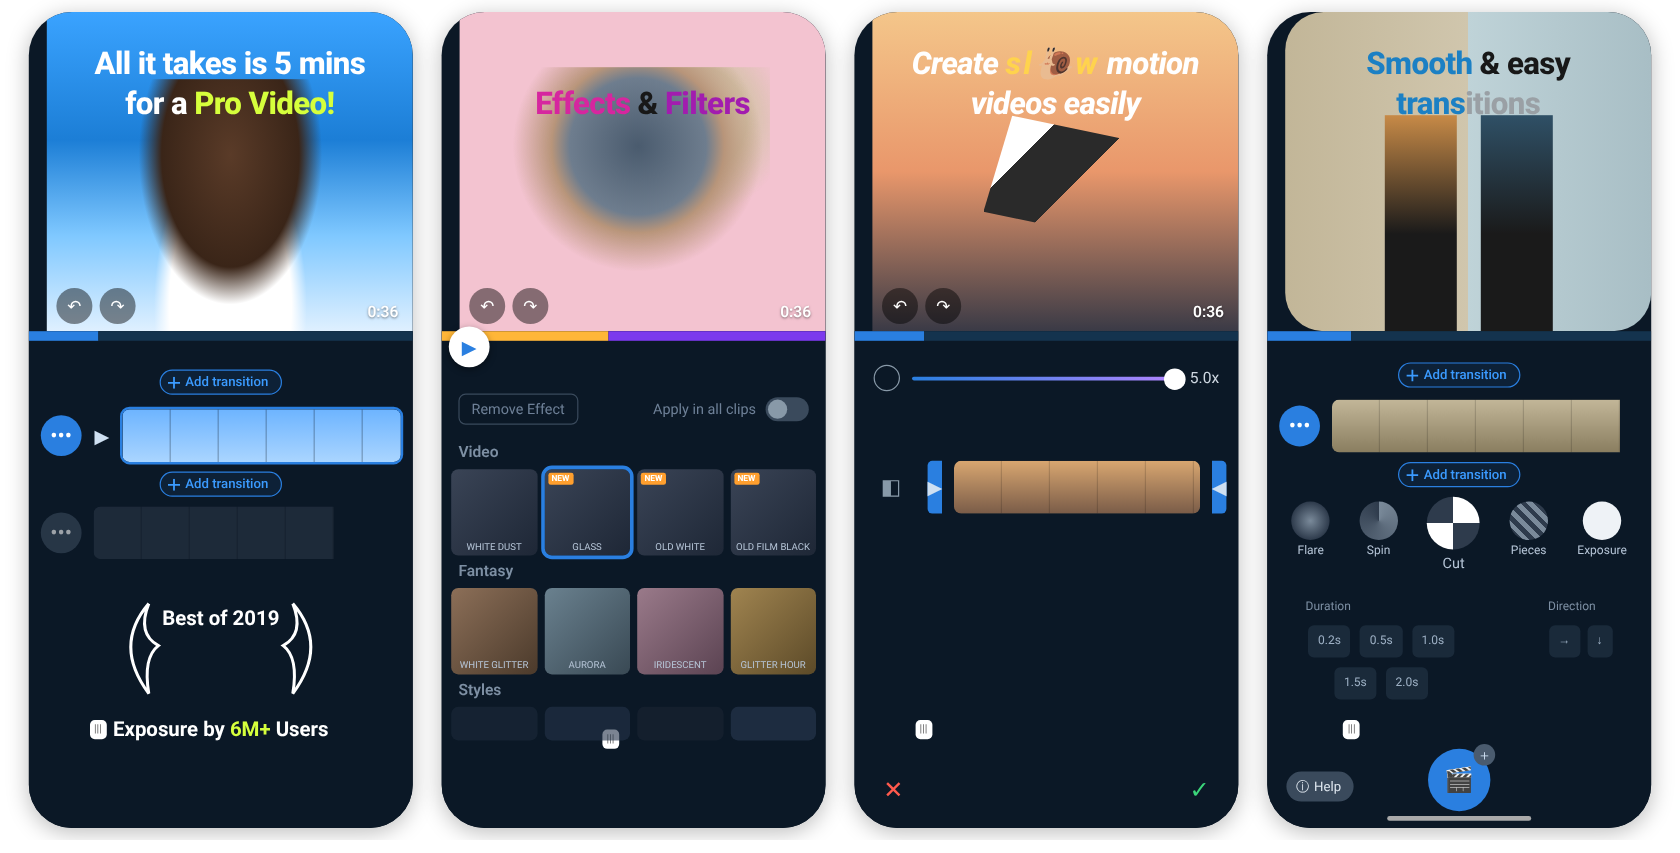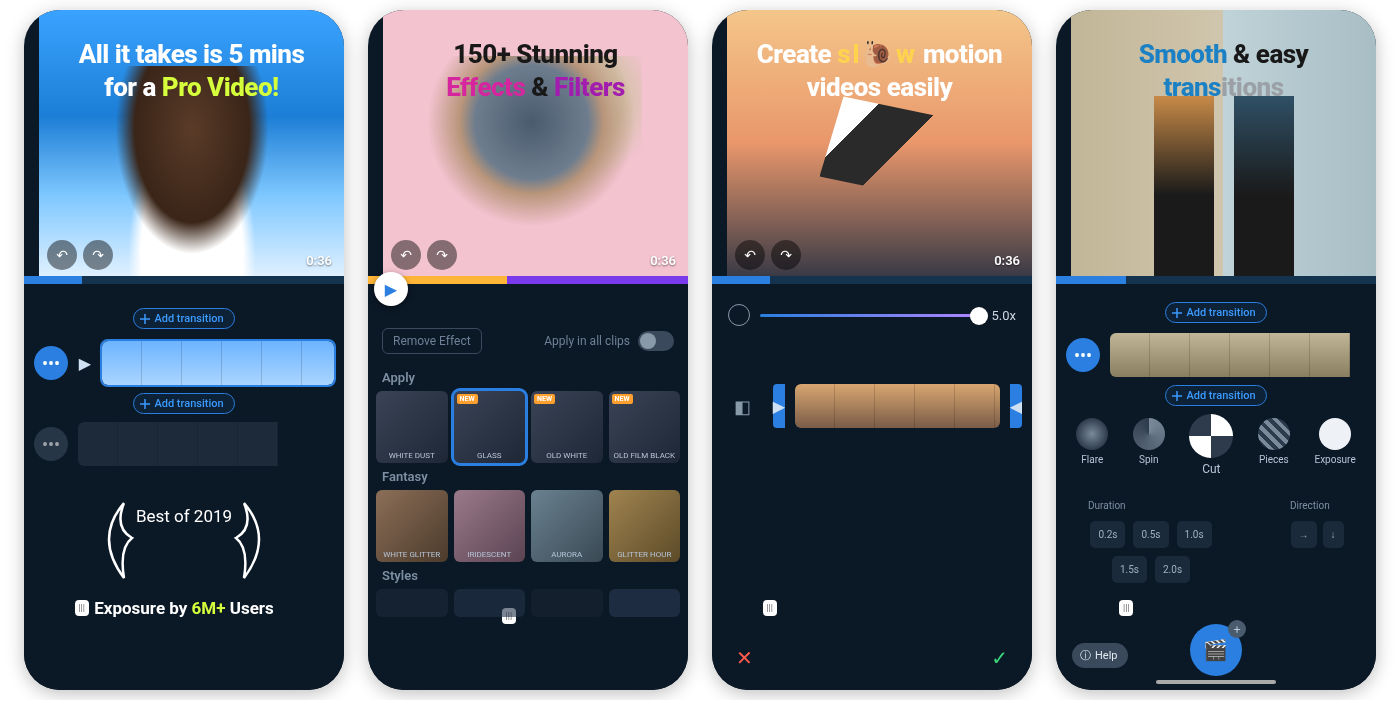--- a/index.html
+++ b/index.html
@@ -41,23 +41,23 @@
     z-index: 5;
   }
   .ph1 .hero { background: linear-gradient(180deg,#3aa3ff 0%, #1c7ed6 40%, #7fc8ff 70%, #dff0ff 100%); }
   .ph1 .headline span.white { color:#fff; }
   .ph1 .headline span.accent { color:#d6ff3c; }
   .ph2 .hero { background: #f3c3d0; }
   .ph2 .headline span.black { color:#181818; }
   .ph2 .headline span.magenta { color:#d6269f; }
   .ph2 .headline span.teal { color:#a21caf; }
   .ph3 .hero { background: linear-gradient(180deg,#f4c68a 0%, #e9976b 50%, #3a3a46 100%); }
-  .ph3 .headline { color:#fff; }
+  .ph3 .headline { color:#fff;font-style:italic; }
   .ph3 .headline .slow { color:#ffd34d; letter-spacing: 2px; }
-  .ph4 .hero { background: linear-gradient(90deg,#c2b698 0%, #d0c6ad 50%, #bfd3d8 50%, #a8bec5 100%); }
+  .ph4 .hero { background: linear-gradient(90deg,#c2b698 0%, #d0c6ad 50%, #bfd3d8 50%, #a8bec5 100%); border-radius: 32px; }
   .ph4 .headline .blue { color:#1c80c4; }
   .ph4 .headline .black { color:#181818; }
   .ph4 .headline .faded { color:#9aa0a5; }
   .editor {
     flex:1;
     background: #0b1826;
     position: relative;
     color:#fff;
   }
   .controls-row {
@@ -115,21 +115,21 @@
   }
   .laurel {
     text-align:center;
     margin-top:14px;
     position:relative;
   }
   .laurel svg { width:200px; height:auto; }
   .laurel-text {
     position:absolute; top:0; left:0; right:0;
     padding-top:16px;
-    font-weight:400;
+    font-weight:700;
   }
   .trusted { text-align:center; font-weight:700; font-size:17px; margin-top:6px; }
   .trusted .accent { color:#d6ff3c; }
   
   .ph2 .trackbar .seg1 { background:#ffb638; flex:1; }
   .ph2 .trackbar .seg2 { background:#7c3aed; flex:1.3; }
   .play-btn {
     width:34px; height:34px; border-radius:50%;
     background:#fff; display:flex; align-items:center; justify-content:center;
     color:#2a7fe0;
@@ -324,21 +324,21 @@
     <div class="trusted">
       <span>Exposure by </span><span class="accent">6M+</span><span> Users</span>
     </div>
   </div>
 </div>
 
 <div class="phone ph2">
   <div class="hero">
     <div class="hero-fig"></div>
     <div class="headline">
-      <span class="black">150+ Stunning</span><br>
+      <br>
       <span class="magenta">Effects</span><span class="black"> &amp; </span><span class="teal">Filters</span>
     </div>
     <div class="controls-row">
       <div class="icon-btn">↶</div>
       <div class="icon-btn">↷</div>
     </div>
     <div class="timecode">0:36</div>
   </div>
   <div class="editor">
     <div class="trackbar">
@@ -349,21 +349,21 @@
       <div class="play-btn">▶</div>
     </div>
     <div class="playhead" style="top:332px;left:44%">|||</div>
     <div class="eff-bar">
       <span class="btn-outline">Remove Effect</span>
       <span style="display:flex;align-items:center;gap:8px">
         <span>Apply in all clips</span>
         <span class="switch"></span>
       </span>
     </div>
-    <div class="section-label">Apply</div>
+    <div class="section-label">Video</div>
     <div class="thumb-row">
       <div class="thumb">
           <span>WHITE DUST</span>
         </div>
       <div class="thumb selected">
         <span class="new-badge">NEW</span>
         <span>GLASS</span>
       </div>
       <div class="thumb">
           <span class="new-badge">NEW</span>
@@ -372,25 +372,25 @@
       <div class="thumb">
           <span class="new-badge">NEW</span>
           <span>OLD FILM BLACK</span>
         </div>
     </div>
     <div class="section-label">Fantasy</div>
     <div class="thumb-row">
       <div class="thumb" style="background:linear-gradient(135deg,#8c6f58,#4b3a2b)">
           <span>WHITE GLITTER</span>
         </div>
+      <div class="thumb" style="background:linear-gradient(135deg,#6a818f,#394954)">
+          <span>AURORA</span>
+        </div>
       <div class="thumb" style="background:linear-gradient(135deg,#9a7a8a,#5b4352)">
           <span>IRIDESCENT</span>
-        </div>
-      <div class="thumb" style="background:linear-gradient(135deg,#6a818f,#394954)">
-          <span>AURORA</span>
         </div>
       <div class="thumb" style="background:linear-gradient(135deg,#a08450,#5c4a28)">
           <span>GLITTER HOUR</span>
         </div>
     </div>
     <div class="section-label">Styles</div>
     <div class="thumb-row" style="height:30px;opacity:.6">
       <div class="thumb" style="height:28px;background:#1c2a3a"></div>
       <div class="thumb" style="height:28px;background:#24344a"></div>
       <div class="thumb" style="height:28px;background:#1a2433"></div>

